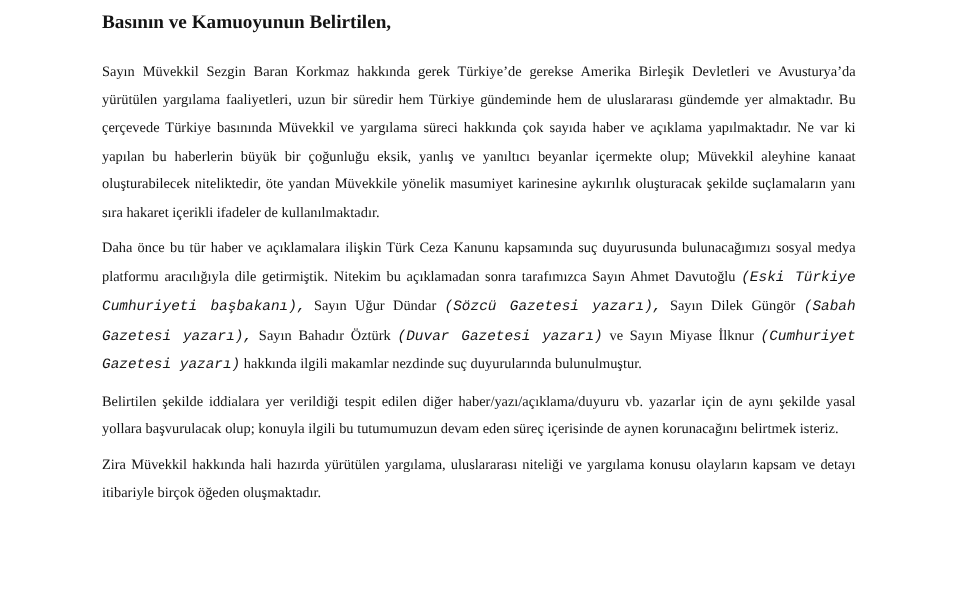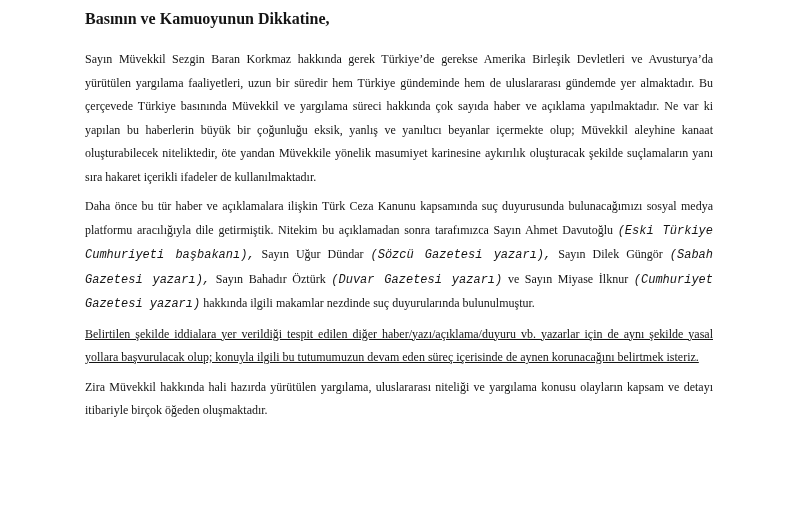--- a/index.html
+++ b/index.html
@@ -31,29 +31,28 @@
     font-size: 12px;
     line-height: 23.5px;
     text-align: justify;
     margin: 0 0 6px 0;
   }
   .it {
     font-style: italic;
     font-family: Liberation Mono, monospace;
   }
   .ul {
-    text-decoration: underline;
   }
 </style>
 </head>
 <body>
 
 <div class="doc">
 
-  <p class="title">Basının ve Kamuoyunun Dikkatine,</p>
+  <p class="title">Basının ve Kamuoyunun Belirtilen,</p>
 
   <p class="para">Sayın Müvekkil Sezgin Baran Korkmaz hakkında gerek Türkiye’de gerekse Amerika Birleşik Devletleri ve Avusturya’da yürütülen yargılama faaliyetleri, uzun bir süredir hem Türkiye gündeminde hem de uluslararası gündemde yer almaktadır. Bu çerçevede Türkiye basınında Müvekkil ve yargılama süreci hakkında çok sayıda haber ve açıklama yapılmaktadır. Ne var ki yapılan bu haberlerin büyük bir çoğunluğu eksik, yanlış ve yanıltıcı beyanlar içermekte olup; Müvekkil aleyhine kanaat oluşturabilecek niteliktedir, öte yandan Müvekkile yönelik masumiyet karinesine aykırılık oluşturacak şekilde suçlamaların yanı sıra hakaret içerikli ifadeler de kullanılmaktadır.</p>
 
   <p class="para"><span>Daha önce bu tür haber ve açıklamalara ilişkin Türk Ceza Kanunu kapsamında suç duyurusunda bulunacağımızı sosyal medya platformu aracılığıyla dile getirmiştik. Nitekim bu açıklamadan sonra tarafımızca Sayın Ahmet Davutoğlu </span><span class="it">(Eski Türkiye Cumhuriyeti başbakanı),</span><span> Sayın Uğur Dündar </span><span class="it">(Sözcü Gazetesi yazarı),</span><span> Sayın Dilek Güngör </span><span class="it">(Sabah Gazetesi yazarı),</span><span> Sayın Bahadır Öztürk </span><span class="it">(Duvar Gazetesi yazarı)</span><span> ve Sayın Miyase İlknur </span><span class="it">(Cumhuriyet Gazetesi yazarı)</span><span> hakkında ilgili makamlar nezdinde suç duyurularında bulunulmuştur.</span></p>
 
   <p class="para ul">Belirtilen şekilde iddialara yer verildiği tespit edilen diğer haber/yazı/açıklama/duyuru vb. yazarlar için de aynı şekilde yasal yollara başvurulacak olup; konuyla ilgili bu tutumumuzun devam eden süreç içerisinde de aynen korunacağını belirtmek isteriz.</p>
 
   <p class="para">Zira Müvekkil hakkında hali hazırda yürütülen yargılama, uluslararası niteliği ve yargılama konusu olayların kapsam ve detayı itibariyle birçok öğeden oluşmaktadır.</p>
 
 </div>

